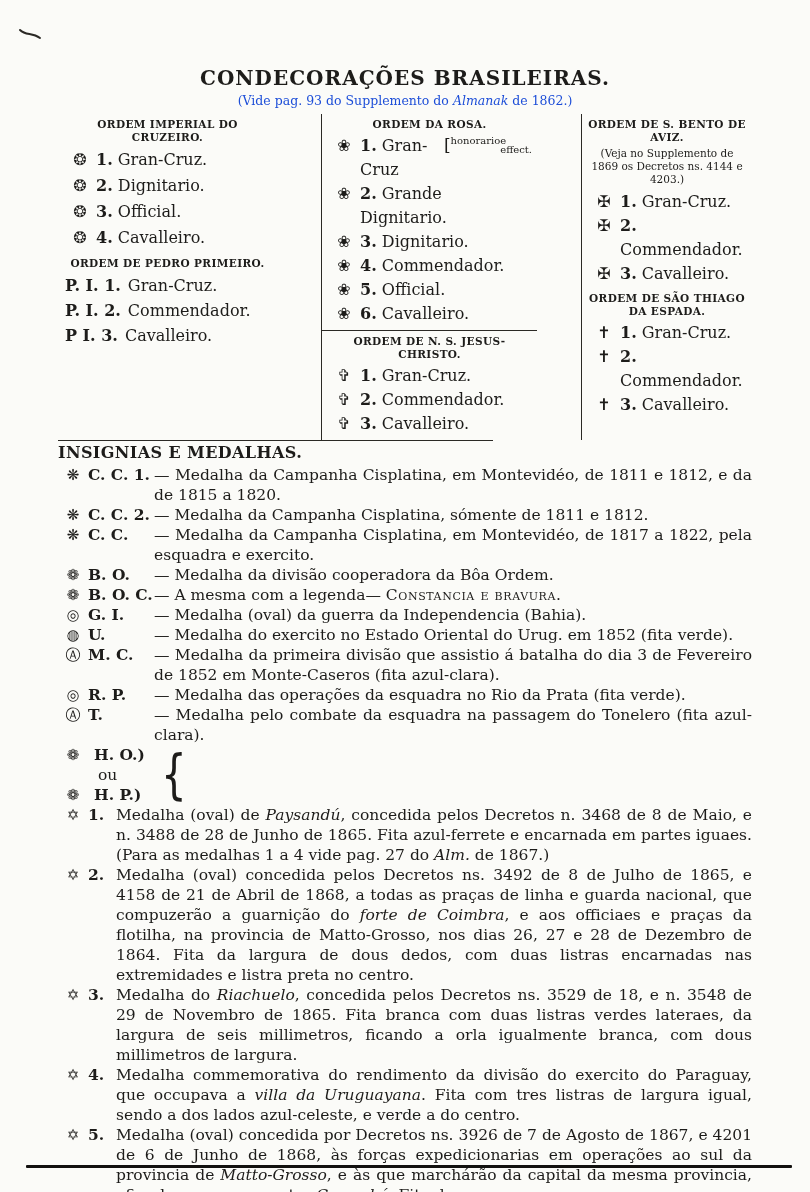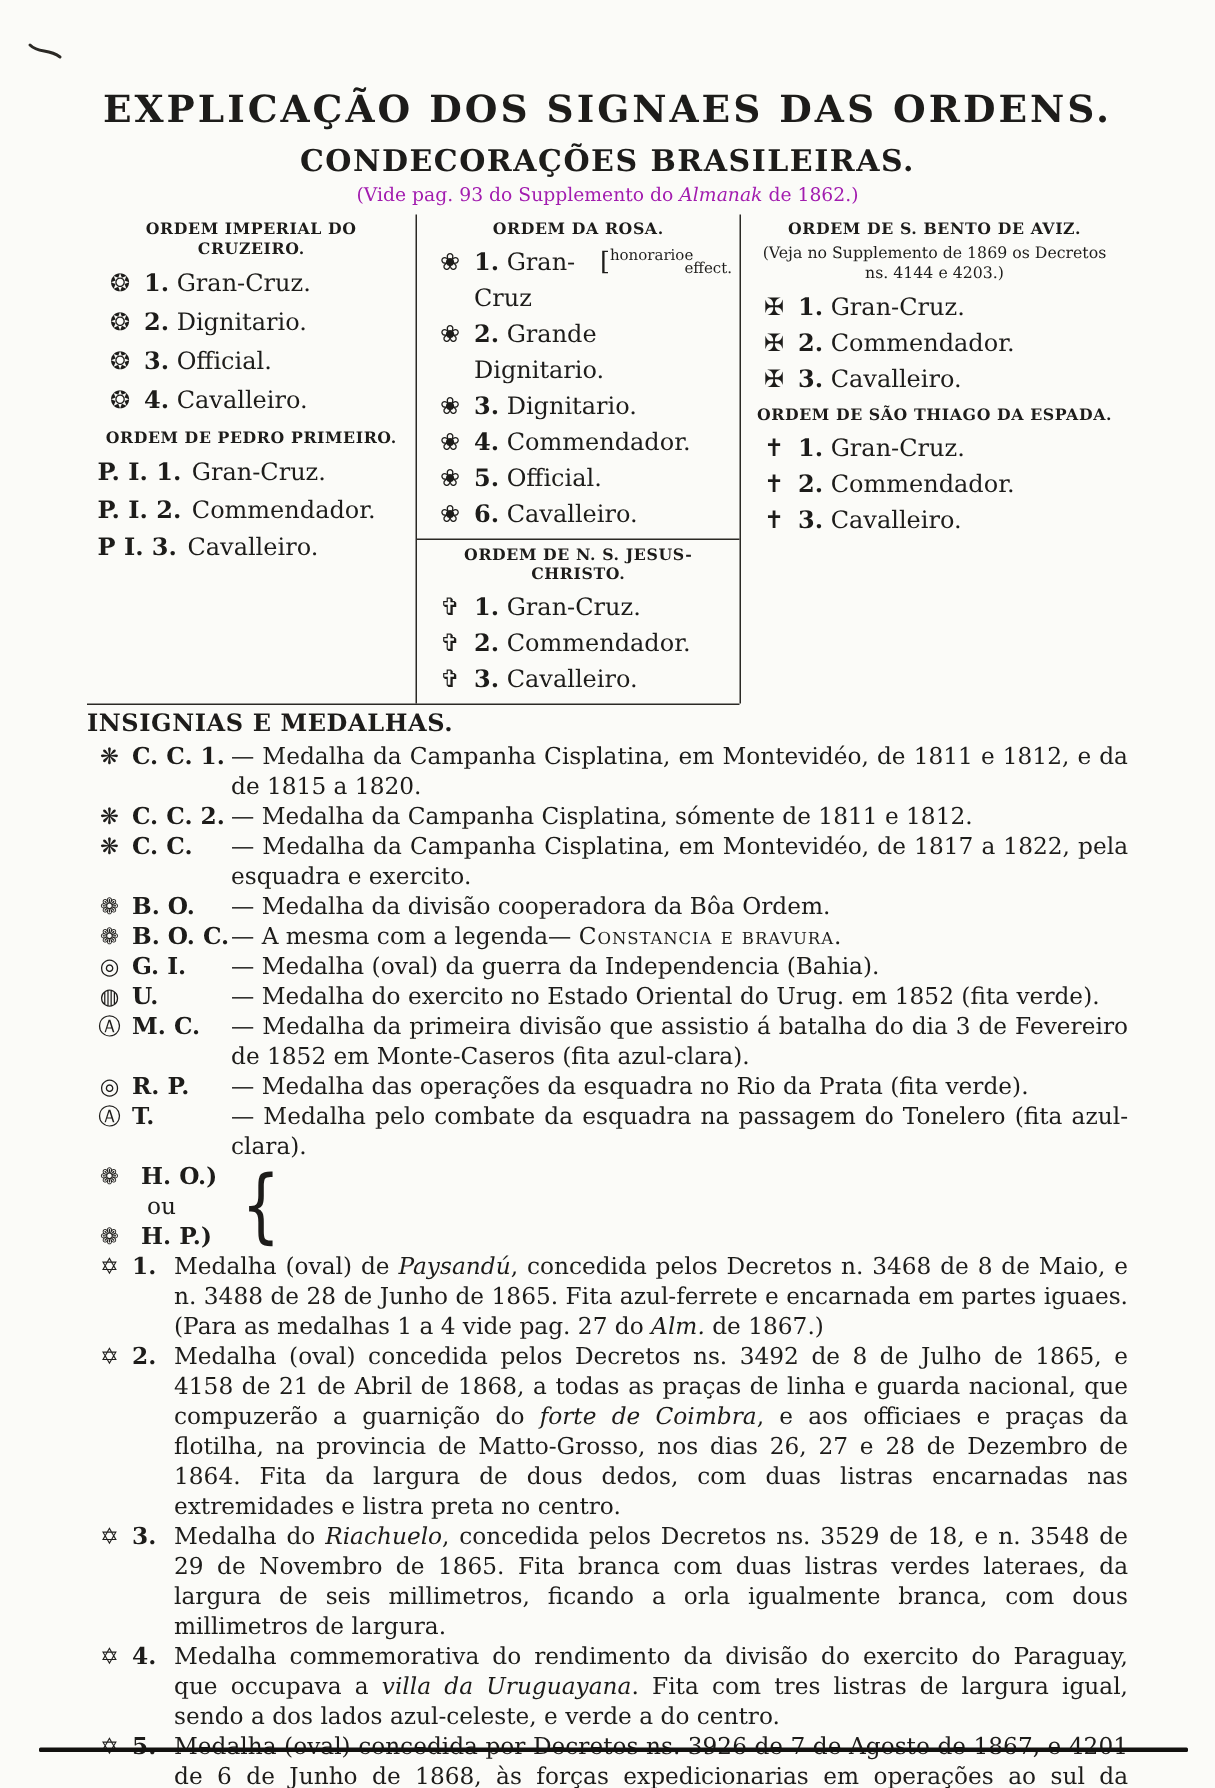--- a/index.html
+++ b/index.html
@@ -14,26 +14,26 @@
 
   .pen-mark { position:absolute; left:18px; top:26px; }
 
   .title {
     text-align:center; font-weight:bold; font-size:25px; letter-spacing:2px;
     font-family:"DejaVu Serif", serif;
   }
   .subtitle {
     text-align:center; font-weight:bold; font-size:20px; letter-spacing:1px; margin-top:8px;
   }
-  .note { text-align:center; font-size:12.5px; margin-top:3px; color:#a21caf; }
+  .note { text-align:center; font-size:12.5px; margin-top:3px; color:#1d4ed8; }
   .note .i, .e-text .i { font-style:italic; }
   .e-text .sc { font-variant:small-caps; letter-spacing:.6px; }
 
   
-  .orders-table { display:flex; align-items:stretch; margin-top:6px; font-size:16px; }
+  .orders-table { display:flex; align-items:stretch; margin-top:6px; font-size:16px;gap:44px; }
   .col { padding:2px 5px 4px 5px; }
   .col1 { width:219px; }
   .col2 { width:216px; border-left:1.3px solid #2b2925; }
   .col3 { flex:1; border-left:1.3px solid #2b2925; }
   .col-header {
     font-size:10.5px; font-weight:bold; text-align:center; letter-spacing:.4px;
     line-height:13px; padding:2px 0 3px 0;
   }
   .col-note { font-size:10.5px; text-align:center; line-height:13px; margin:0 2px 4px 2px; }
   .col ul { list-style:none; }
@@ -78,21 +78,20 @@
 <body>
 
 <div class="page">
 
   <div class="pen-mark">
     <svg width="30" height="16" viewBox="0 0 30 16">
       <path d="M2 4 C8 10, 14 6, 22 12" stroke="#2b2925" stroke-width="2" fill="none" stroke-linecap="round"></path>
     </svg>
   </div>
 
-  <div class="title">EXPLICAÇÃO DOS SIGNAES DAS ORDENS.</div>
   <div class="subtitle">CONDECORAÇÕES BRASILEIRAS.</div>
   <div class="note"><span>(Vide pag. 93 do Supplemento do </span><span class="i">Almanak</span><span> de 1862.)</span></div>
 
   <div class="orders-table">
 
     <div class="col col1">
       <div class="sec-a">
         <div class="col-header">ORDEM IMPERIAL DO CRUZEIRO.</div>
         <ul>
           <li class="item">

